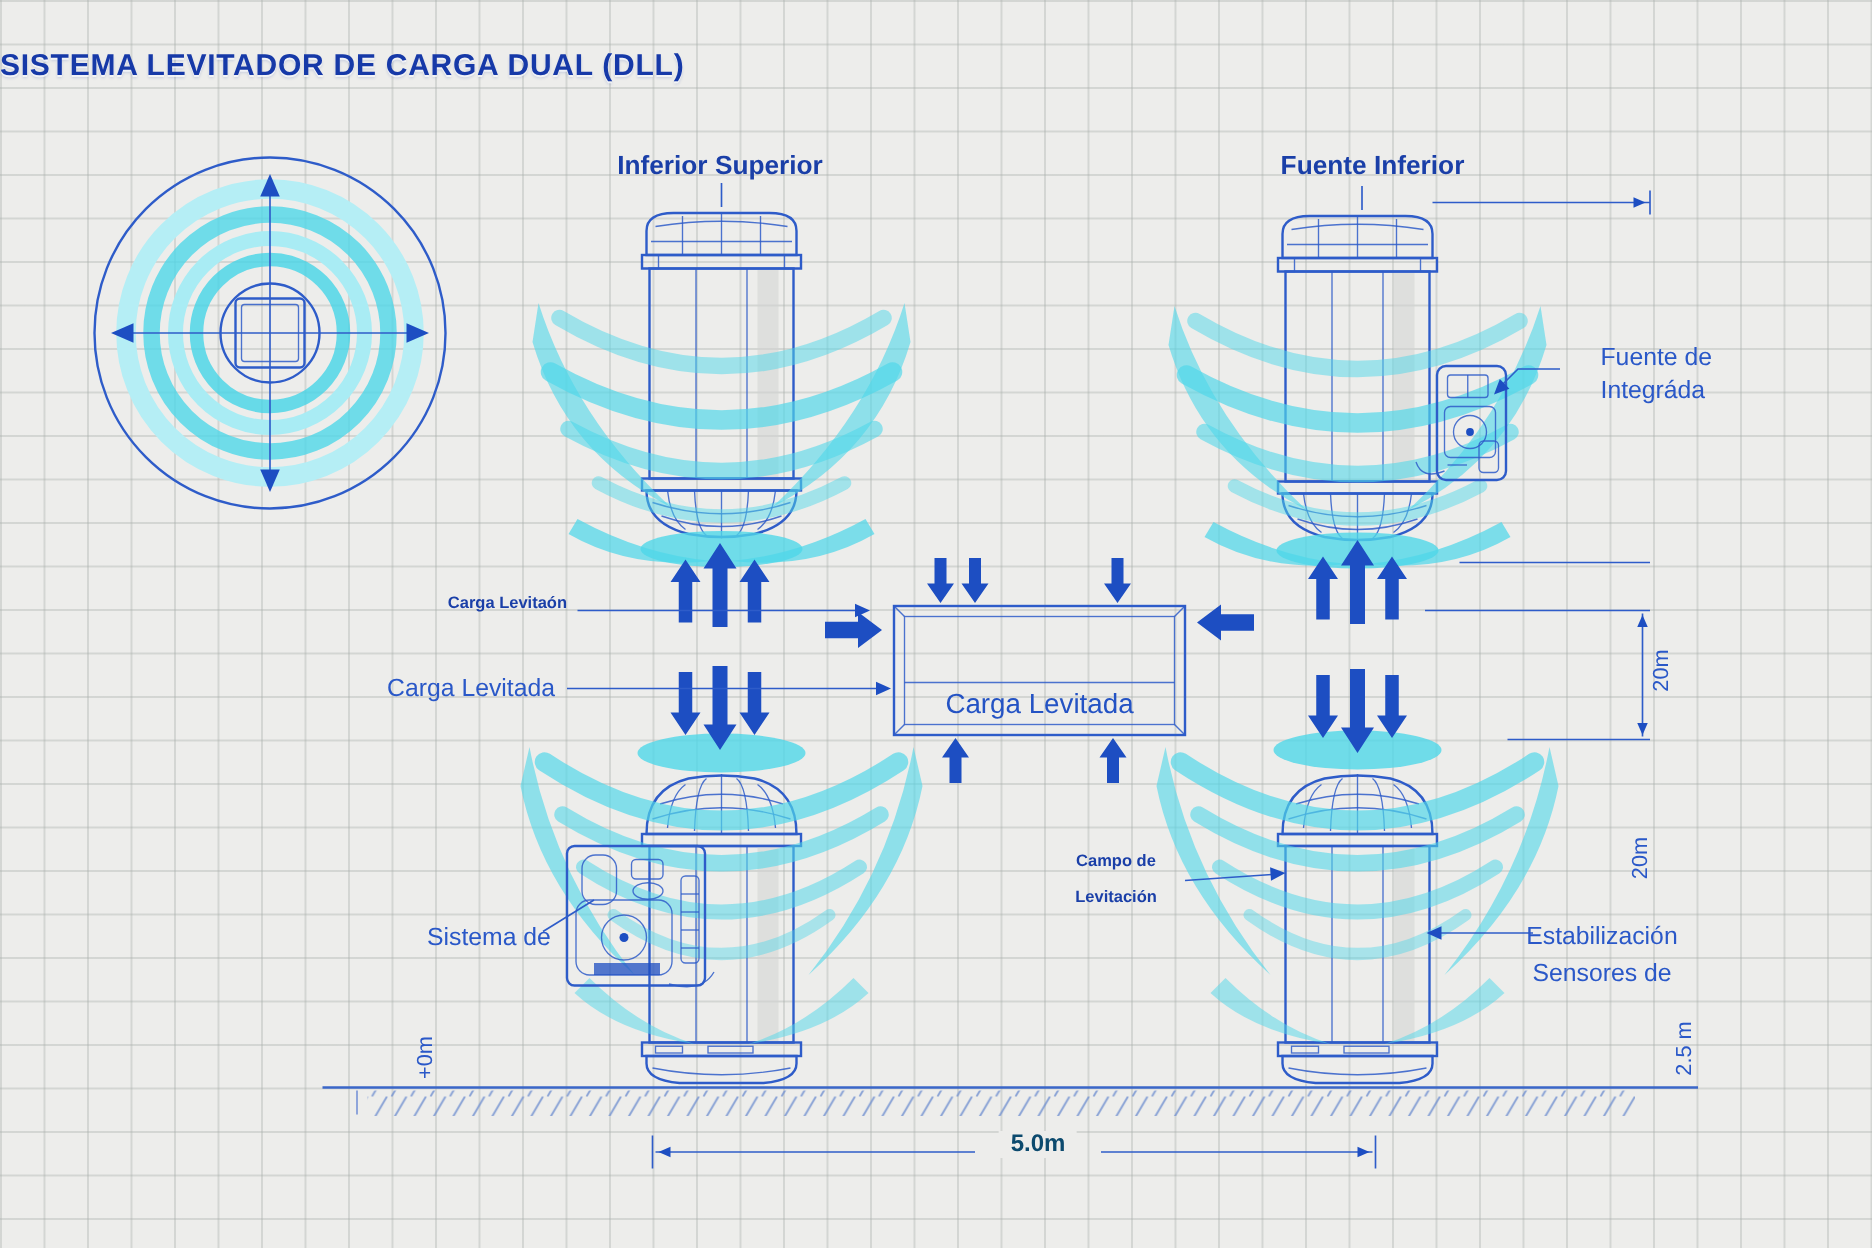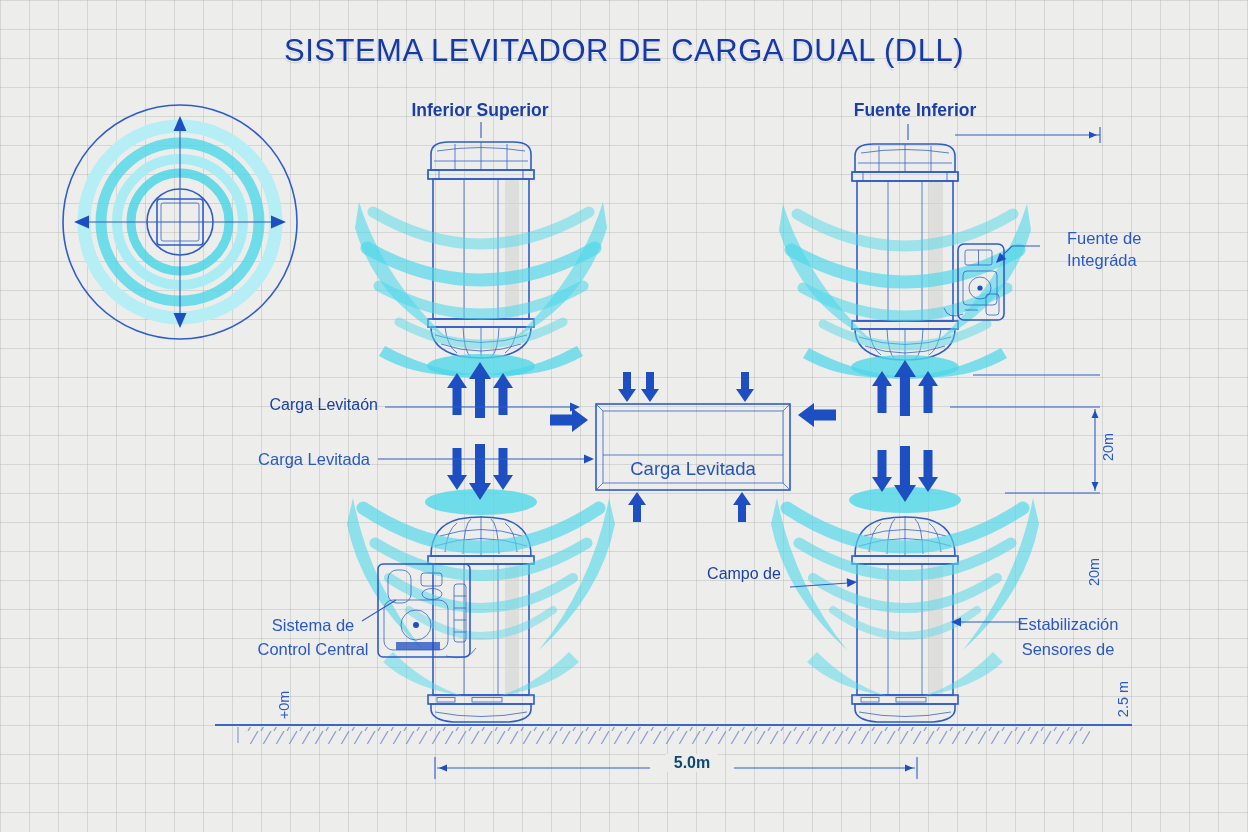--- a/index.html
+++ b/index.html
@@ -8,26 +8,26 @@
     background-color:#ededeb;
     background-image:
       linear-gradient(to right, rgba(170,176,172,.38) 1.4px, transparent 1.4px),
       linear-gradient(to bottom, rgba(170,176,172,.38) 1.4px, transparent 1.4px);
     background-size:29px 29px;
     font-family:"Liberation Sans", sans-serif;
   }
   #art{position:absolute;left:0;top:0;}
   .label{position:absolute;color:#2a55c4;}
   .title{
-    left:0;right:0;top:33px;text-align:center;
-    font-size:31px;font-weight:normal;color:#1639a8;letter-spacing:.5px;
+    left:0;right:0;top:33px;text-align:left;
+    font-size:20px;font-weight:bold;color:#1639a8;letter-spacing:.5px;
     text-shadow:0 1px 0 rgba(255,255,255,.7), 0 2px 2px rgba(30,60,160,.18);
   }
   .hdr{font-size:17.5px;font-weight:bold;color:#1a3fa8;text-align:center;}
-  .bold-lab{font-size:16px;font-weight:normal;color:#1a3fa8;}
+  .bold-lab{font-size:11px;font-weight:bold;color:#1a3fa8;}
   .reg-lab{font-size:16.5px;color:#2a58c8;}
   .two-line{line-height:24px;text-align:center;}
   .vlab{
     font-size:14.5px;color:#2a58c8;white-space:nowrap;
     transform:translate(-50%,-50%) rotate(-90deg);
   }
   .dim-h{font-size:16px;font-weight:600;color:#0c4a6e;
     transform:translate(-50%,-50%);padding:0 8px;background:#ededeb;}
   .boxlab{font-size:18.5px;color:#2453c4;text-align:center;}
   
@@ -295,25 +295,25 @@
     <div>Integráda</div>
   </div>
 
   <div class="label bold-lab" style="left:178px;top:396px;width:200px;text-align:right;">Carga Levitaón</div>
   <div class="label reg-lab" style="left:170px;top:450px;width:200px;text-align:right;">Carga Levitada</div>
 
   <div class="label boxlab" style="left:603px;top:458px;width:180px;">Carga Levitada</div>
 
   <div class="label bold-lab two-line" style="left:644px;top:562px;width:200px;">
     <div>Campo de</div>
+    <div>Levitación</div>
   </div>
 
-  <div class="label reg-lab two-line" style="left:213px;top:613px;width:200px;">
+  <div class="label reg-lab two-line" style="left:226px;top:613px;width:200px;">
     <div>Sistema de</div>
-    <div>Control Central</div>
   </div>
 
   <div class="label reg-lab two-line" style="left:968px;top:612px;width:200px;line-height:25px;">
     <div>Estabilización</div>
     <div>Sensores de</div>
   </div>
 
   <div class="label vlab" style="left:1108px;top:447px;">20m</div>
   <div class="label vlab" style="left:1094px;top:572px;">20m</div>
   <div class="label vlab" style="left:1123px;top:699px;">2.5 m</div>

